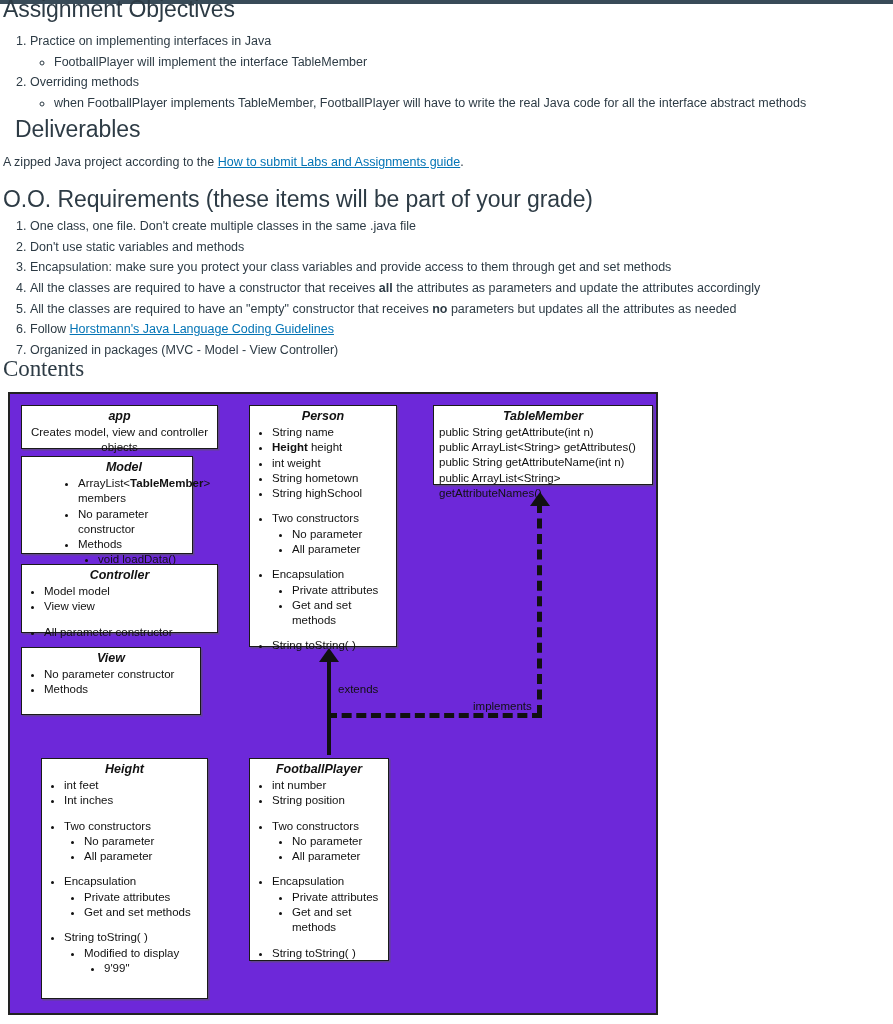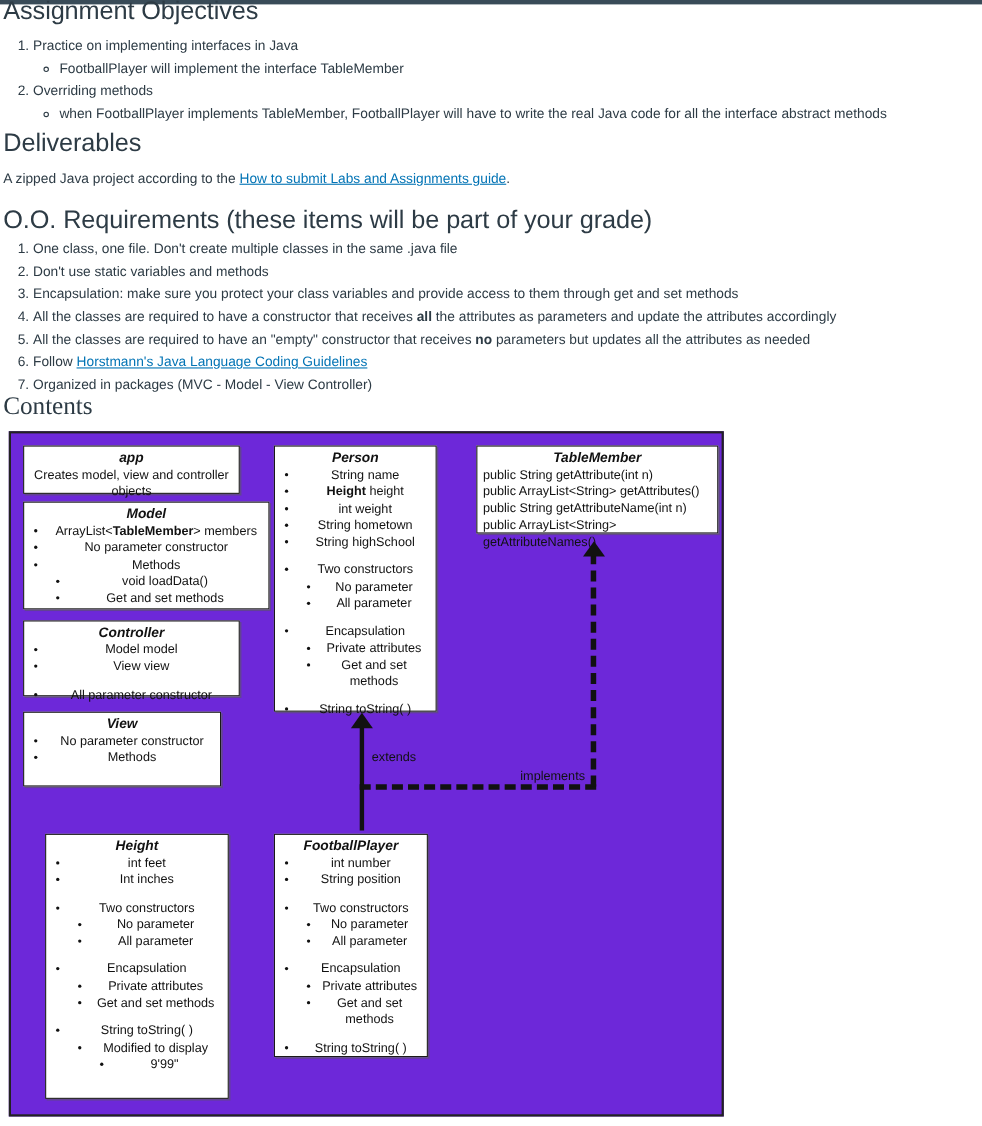--- a/index.html
+++ b/index.html
@@ -30,21 +30,21 @@
   h2.section-head {
     font-size: 23px;
     font-weight: 400;
     color: #2D3B45;
     margin: 0;
     padding: 0 0 0 3px;
     line-height: 1.15;
     letter-spacing: -0.1px;
   }
   .head-objectives { position: absolute; left: 0; top: -8px; }
-  .head-deliverables { position: absolute; left: 0; top: 112px; }
+  .head-deliverables { position: absolute; left: 12px; top: 112px; }
   .head-oo { position: absolute; left: 0; top: 182px; }
   .head-contents { position: absolute; left: 0; top: 352px; font-family: Liberation Serif, serif; }
 
   ol.olist {
     margin: 0;
     padding: 0 0 0 30px;
     list-style-type: decimal;
     font-size: 12.5px;
     line-height: 1.0;
     color: #2D3B45;
@@ -107,21 +107,21 @@
     padding: 0 4px 0 22px;
     list-style-type: disc;
     font-size: 11.5px;
     color: #111;
     line-height: 1.33;
   }
   .box ul ul {
     padding-left: 20px;
     margin: 0;
   }
-  .box li { margin: 0; padding: 0; text-align: center; }
+  .box li { margin: 0; padding: 0; }
   .box li.gap { margin-top: 10px; }
   .plainlines {
     font-size: 11.5px;
     color: #111;
     line-height: 1.32;
     padding: 0 3px 2px 5px;
   }
   .centered-sub {
     text-align: center;
     font-size: 11.5px;
@@ -216,21 +216,21 @@
 
 </div>
 
 <div class="diagram">
 
   <div class="box" style="left:11px; top:11px; width:197px; height:44px;">
     <div class="title">app</div>
     <div class="centered-sub">Creates model, view and controller objects</div>
   </div>
 
-  <div class="box" style="left:11px; top:62px; width:224px; height:98px;">
+  <div class="box" style="left:11px; top:62px; width:172px; height:98px;padding-left:34px;">
     <div class="title">Model</div>
     <ul>
       <li><span>ArrayList&lt;</span><b>TableMember</b><span>&gt; members</span></li>
       <li>No parameter constructor</li>
       <li><span>Methods</span>
         <ul>
           <li>void loadData()</li>
           <li>Get and set methods</li>
         </ul>
       </li>

